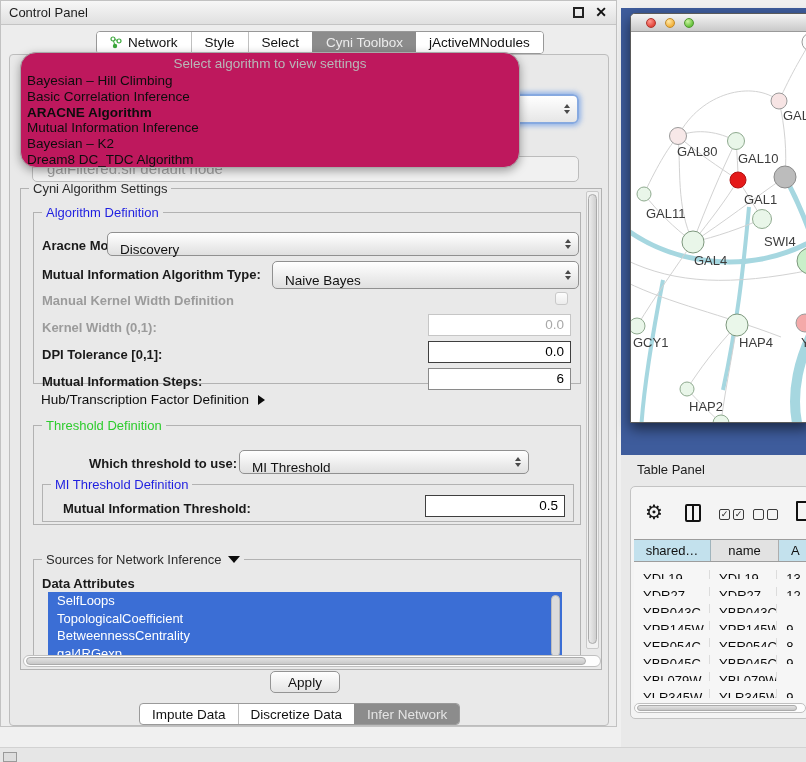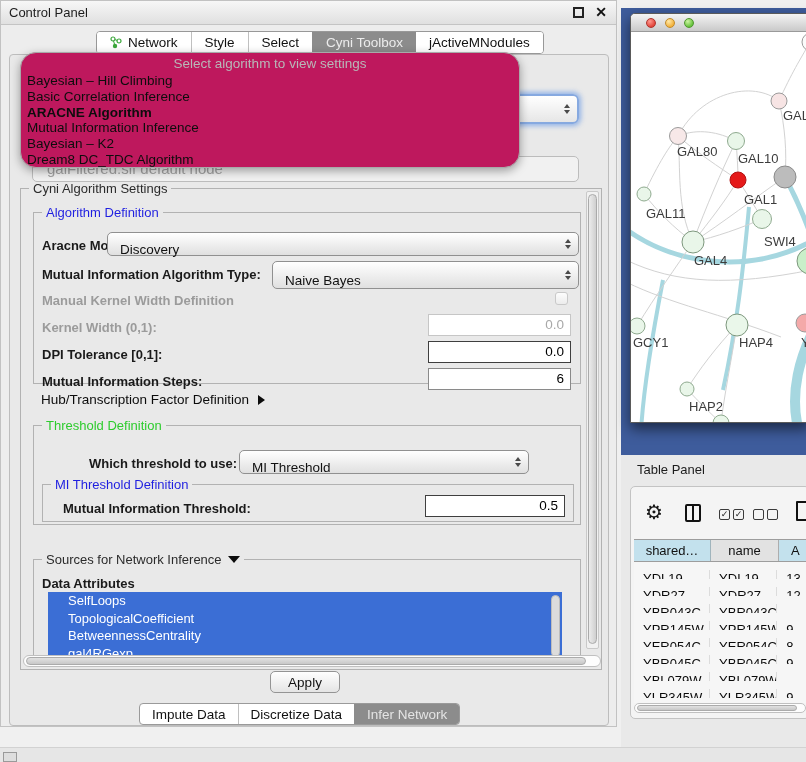--- a/index.html
+++ b/index.html
@@ -77,21 +77,21 @@
   .tri-right { display:inline-block; width:0; height:0; border-top:5.5px solid transparent;
                border-bottom:5.5px solid transparent; border-left:7px solid #0c0c0c; margin-left:9px;
                vertical-align:-1px; }
   .tri-down-b { display:inline-block; width:0; height:0; border-left:6px solid transparent;
                 border-right:6px solid transparent; border-top:7px solid #0c0c0c; margin-left:6px;
                 vertical-align:1px; }
 
   
   .attr-list { position:absolute; background:#fff; overflow:hidden; }
   .attr-item { height:17.5px; line-height:17.5px; background:#3b6ed5; color:#fff;
-               font-size:13px; padding-left:20px; }
+               font-size:13px; padding-left:9px; }
   .list-vthumb { position:absolute; right:2px; top:3px; width:9px; height:62px;
                  background:#dcdcdc; border:1px solid #bdbdbd; border-radius:5px; }
 
   
   .vscroll { position:absolute; width:13px; background:#f1f1f1; border:1px solid #c9c9c9; border-radius:2px; }
   .vscroll .thumb { position:absolute; left:1px; top:2px; width:9px; height:450px;
                     background:linear-gradient(90deg,#ececec,#cfcfcf); border:1px solid #aaa; border-radius:5px; }
   .hscroll { position:absolute; height:12px; background:#fdfdfd; border:1px solid #c0c0c0; border-radius:6px; }
   .hscroll .thumb { position:absolute; left:2px; top:1px; height:8px;
                     background:linear-gradient(#e2e2e2,#c8c8c8); border:1px solid #ababab; border-radius:4px; }

